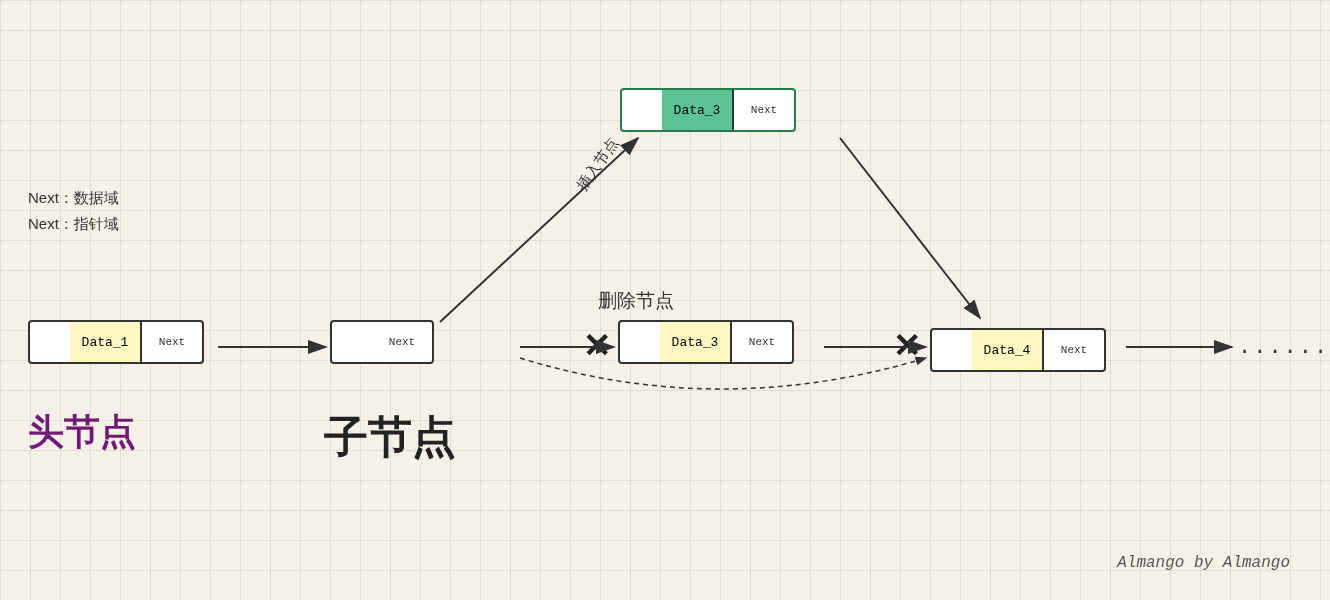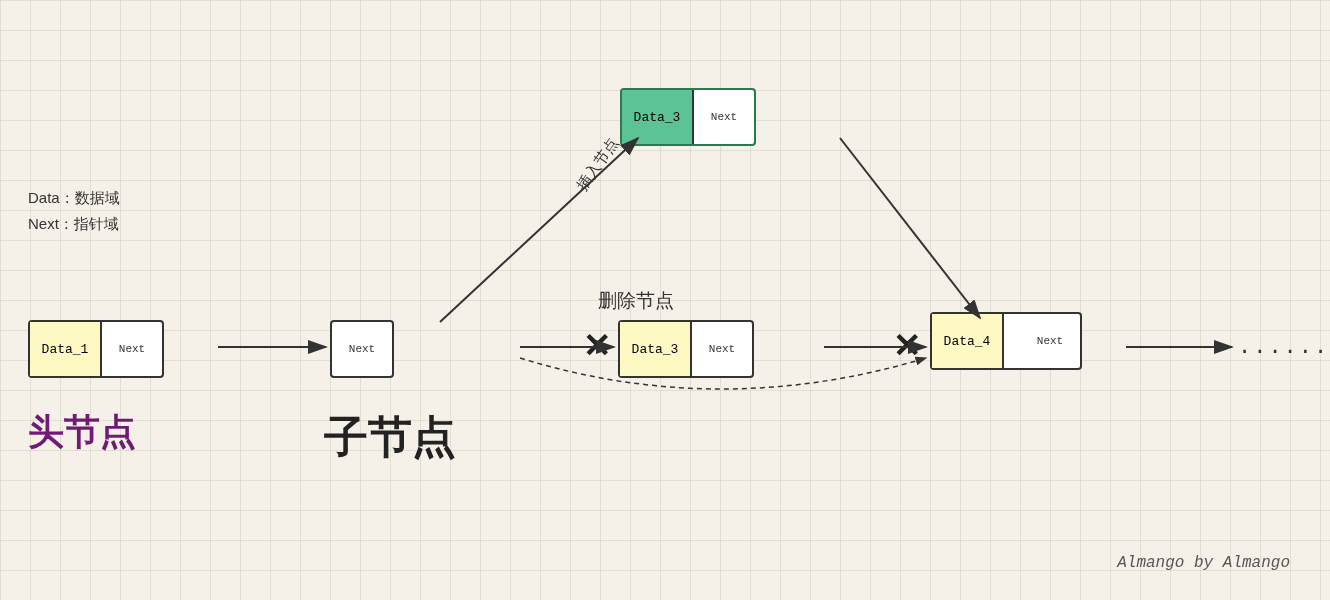--- a/index.html
+++ b/index.html
@@ -27,21 +27,22 @@
       font-family: 'Segoe UI', Arial, sans-serif;
     }
 
     
     .node {
       position: absolute;
       display: flex;
       border: 2px solid #333;
       border-radius: 4px;
       background: white;
-      height: 58px;
+      height: 44px;
+      padding-left: 40px;
     }
 
     .node-data {
       background: #fef9c3;
       border-right: 2px solid #333;
       display: flex;
       align-items: center;
       justify-content: center;
       font-size: 13px;
       font-family: 'Courier New', monospace;
@@ -62,21 +63,21 @@
 
     
     .node1 { top: 320px; left: 28px; }
     
     .node2 { top: 320px; left: 330px; }
     
     .node3-top { top: 88px; left: 620px; }
     
     .node3-mid { top: 320px; left: 618px; }
     
-    .node4 { top: 312px; left: 930px; gap: 16px; }
+    .node4 { top: 328px; left: 930px; }
 
     
     .label-head {
       position: absolute;
       top: 408px;
       left: 28px;
       font-size: 36px;
       font-family: 'SimHei', 'Microsoft YaHei', sans-serif;
       color: #701a75;
       font-weight: bold;
@@ -163,21 +164,21 @@
       border-color: #2a7a4f;
     }
     .node3-top .node-data {
       background: #5cc494;
     }
   </style>
 </head>
 <body>
 
 <div class="legend">
-  <div>Data：数据域</div>
+  <div>Next：数据域</div>
   <div>Next：指针域</div>
 </div>
 
 <div class="node node1">
   <div class="node-data">Data_1</div>
   <div class="node-next">Next</div>
 </div>
 
 <div class="node node2">
   <div class="node-next">Next</div>

